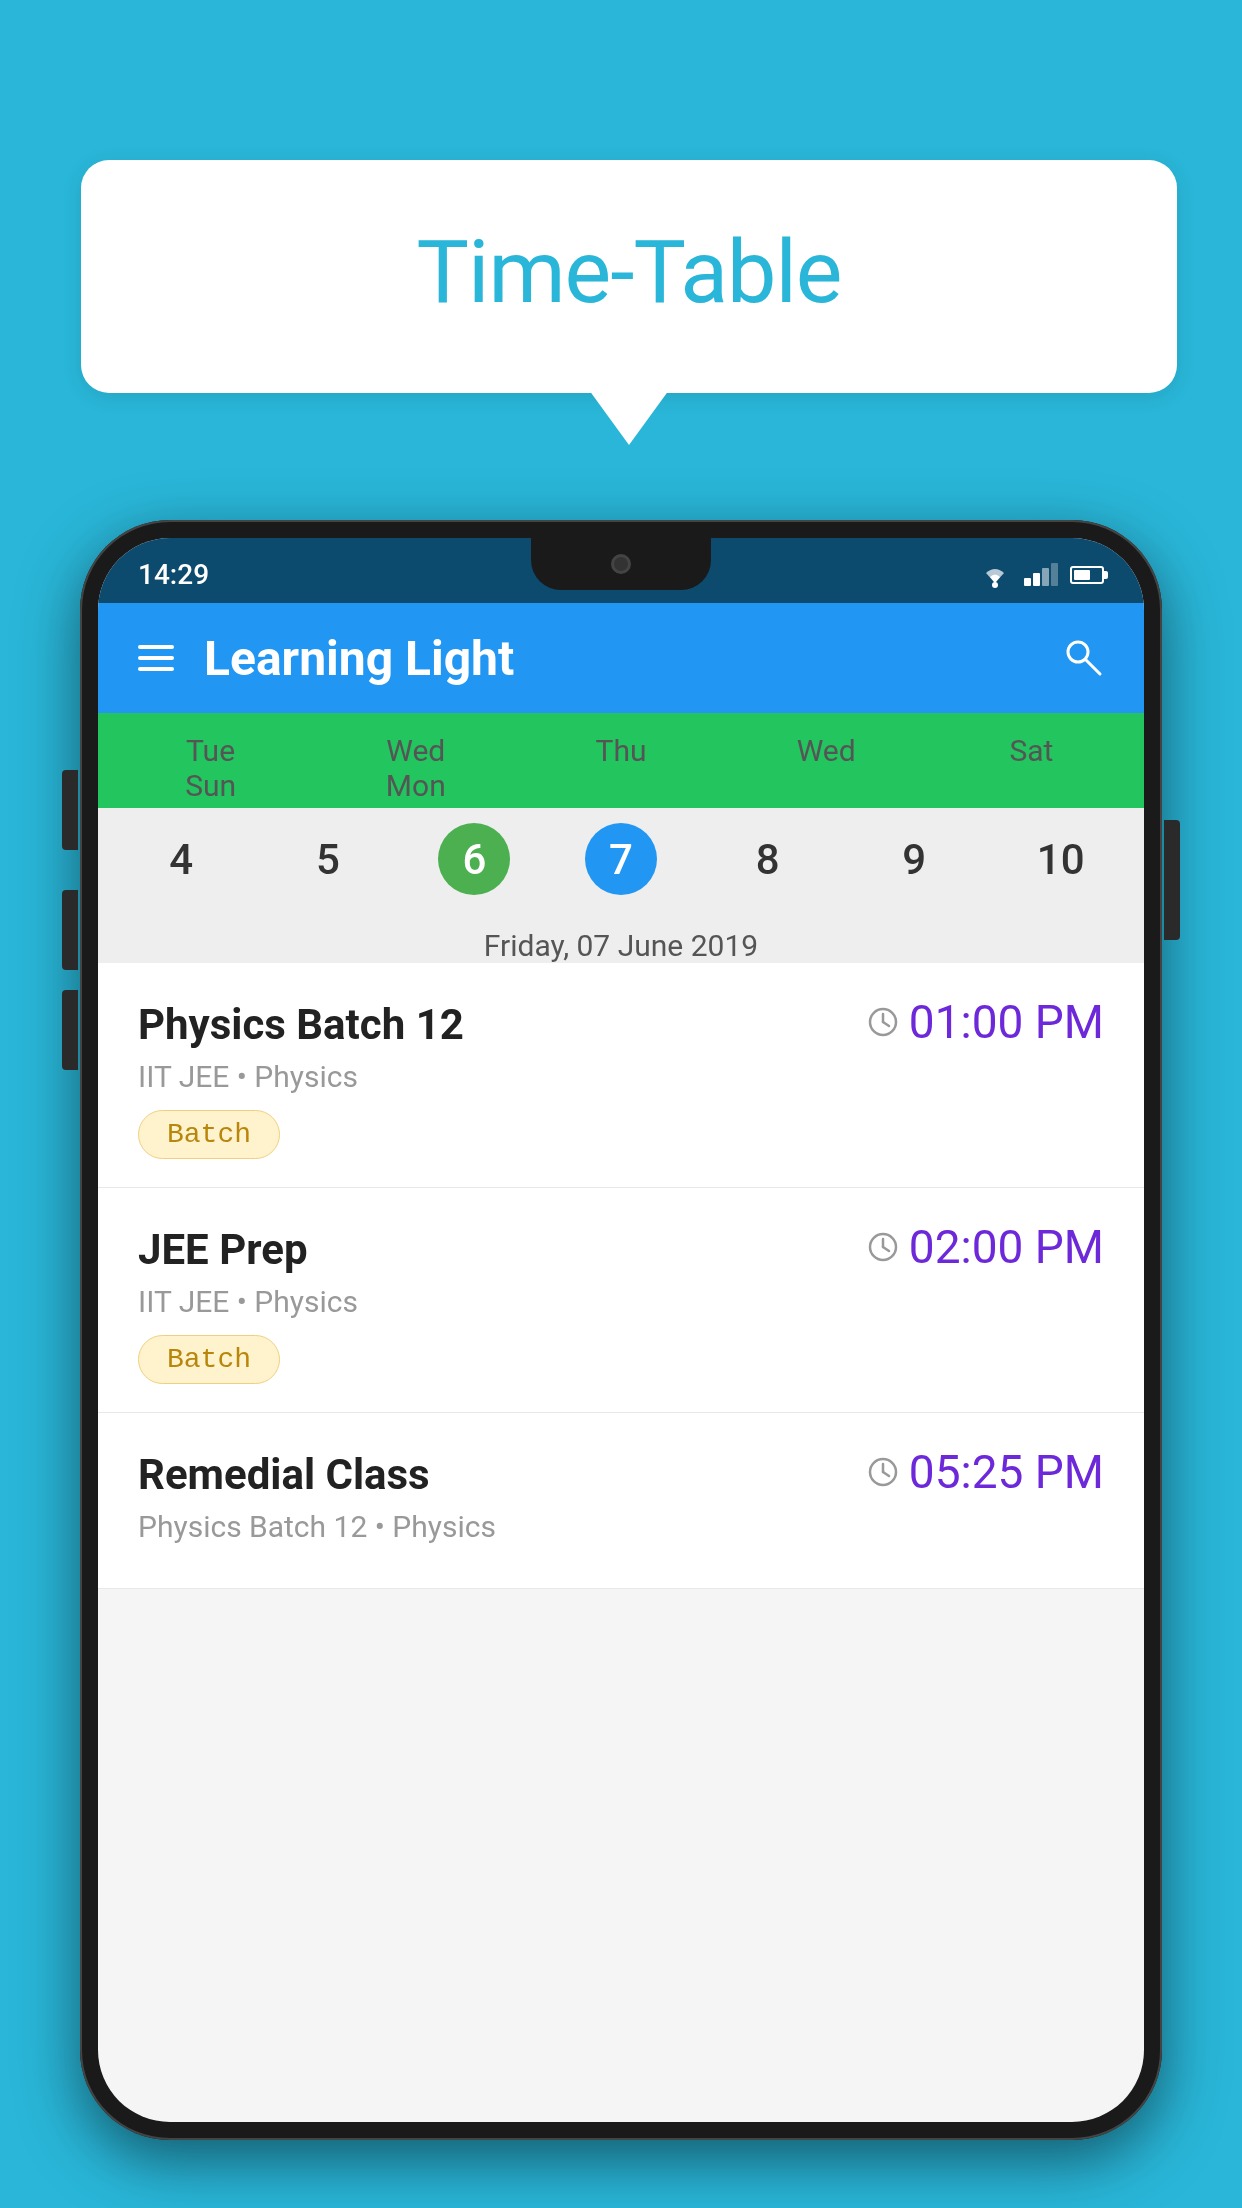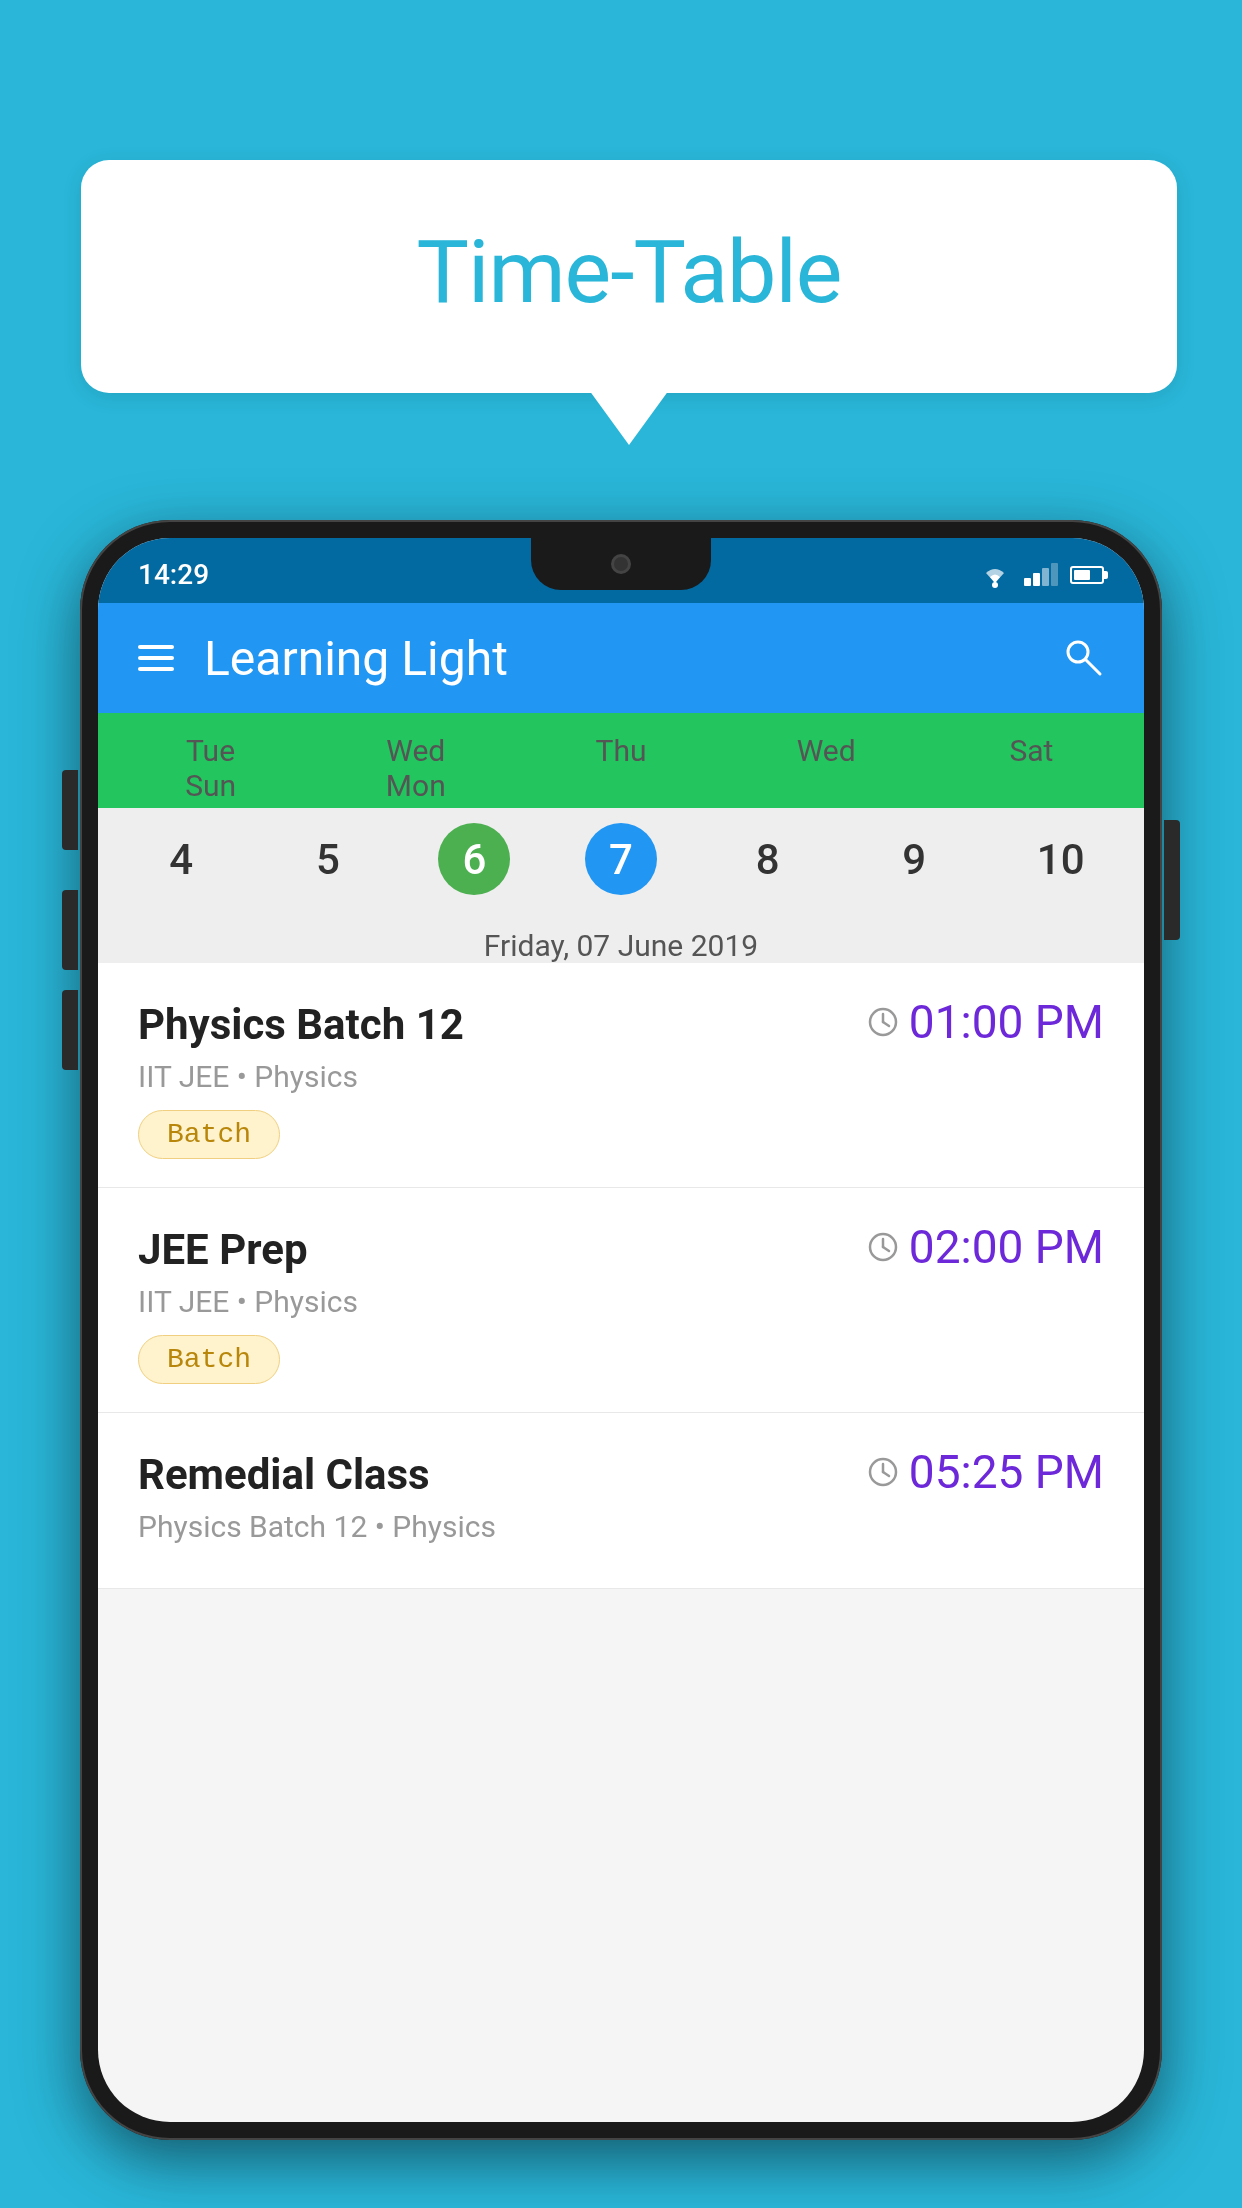--- a/index.html
+++ b/index.html
@@ -127,21 +127,21 @@
     .notch-camera {
       width: 20px;
       height: 20px;
       background: #333;
       border-radius: 50%;
       border: 3px solid #444;
     }
 
     
     .status-bar {
-      background: #0369a1;
+      background: #0c4a6e;
       height: 65px;
       display: flex;
       align-items: center;
       padding: 0 40px;
       justify-content: space-between;
       padding-top: 8px;
       gap: 24px;
     }
 
     .status-time {
@@ -223,21 +223,21 @@
     .hamburger-line {
       width: 36px;
       height: 4px;
       background: white;
       border-radius: 2px;
     }
 
     .app-title {
       color: white;
       font-size: 48px;
-      font-weight: 400;
+      font-weight: 700;
     }
 
     
     .calendar-section {
       background: #eeeeee;
       padding: 0;
     }
 
     .day-headers {
       display: grid;

